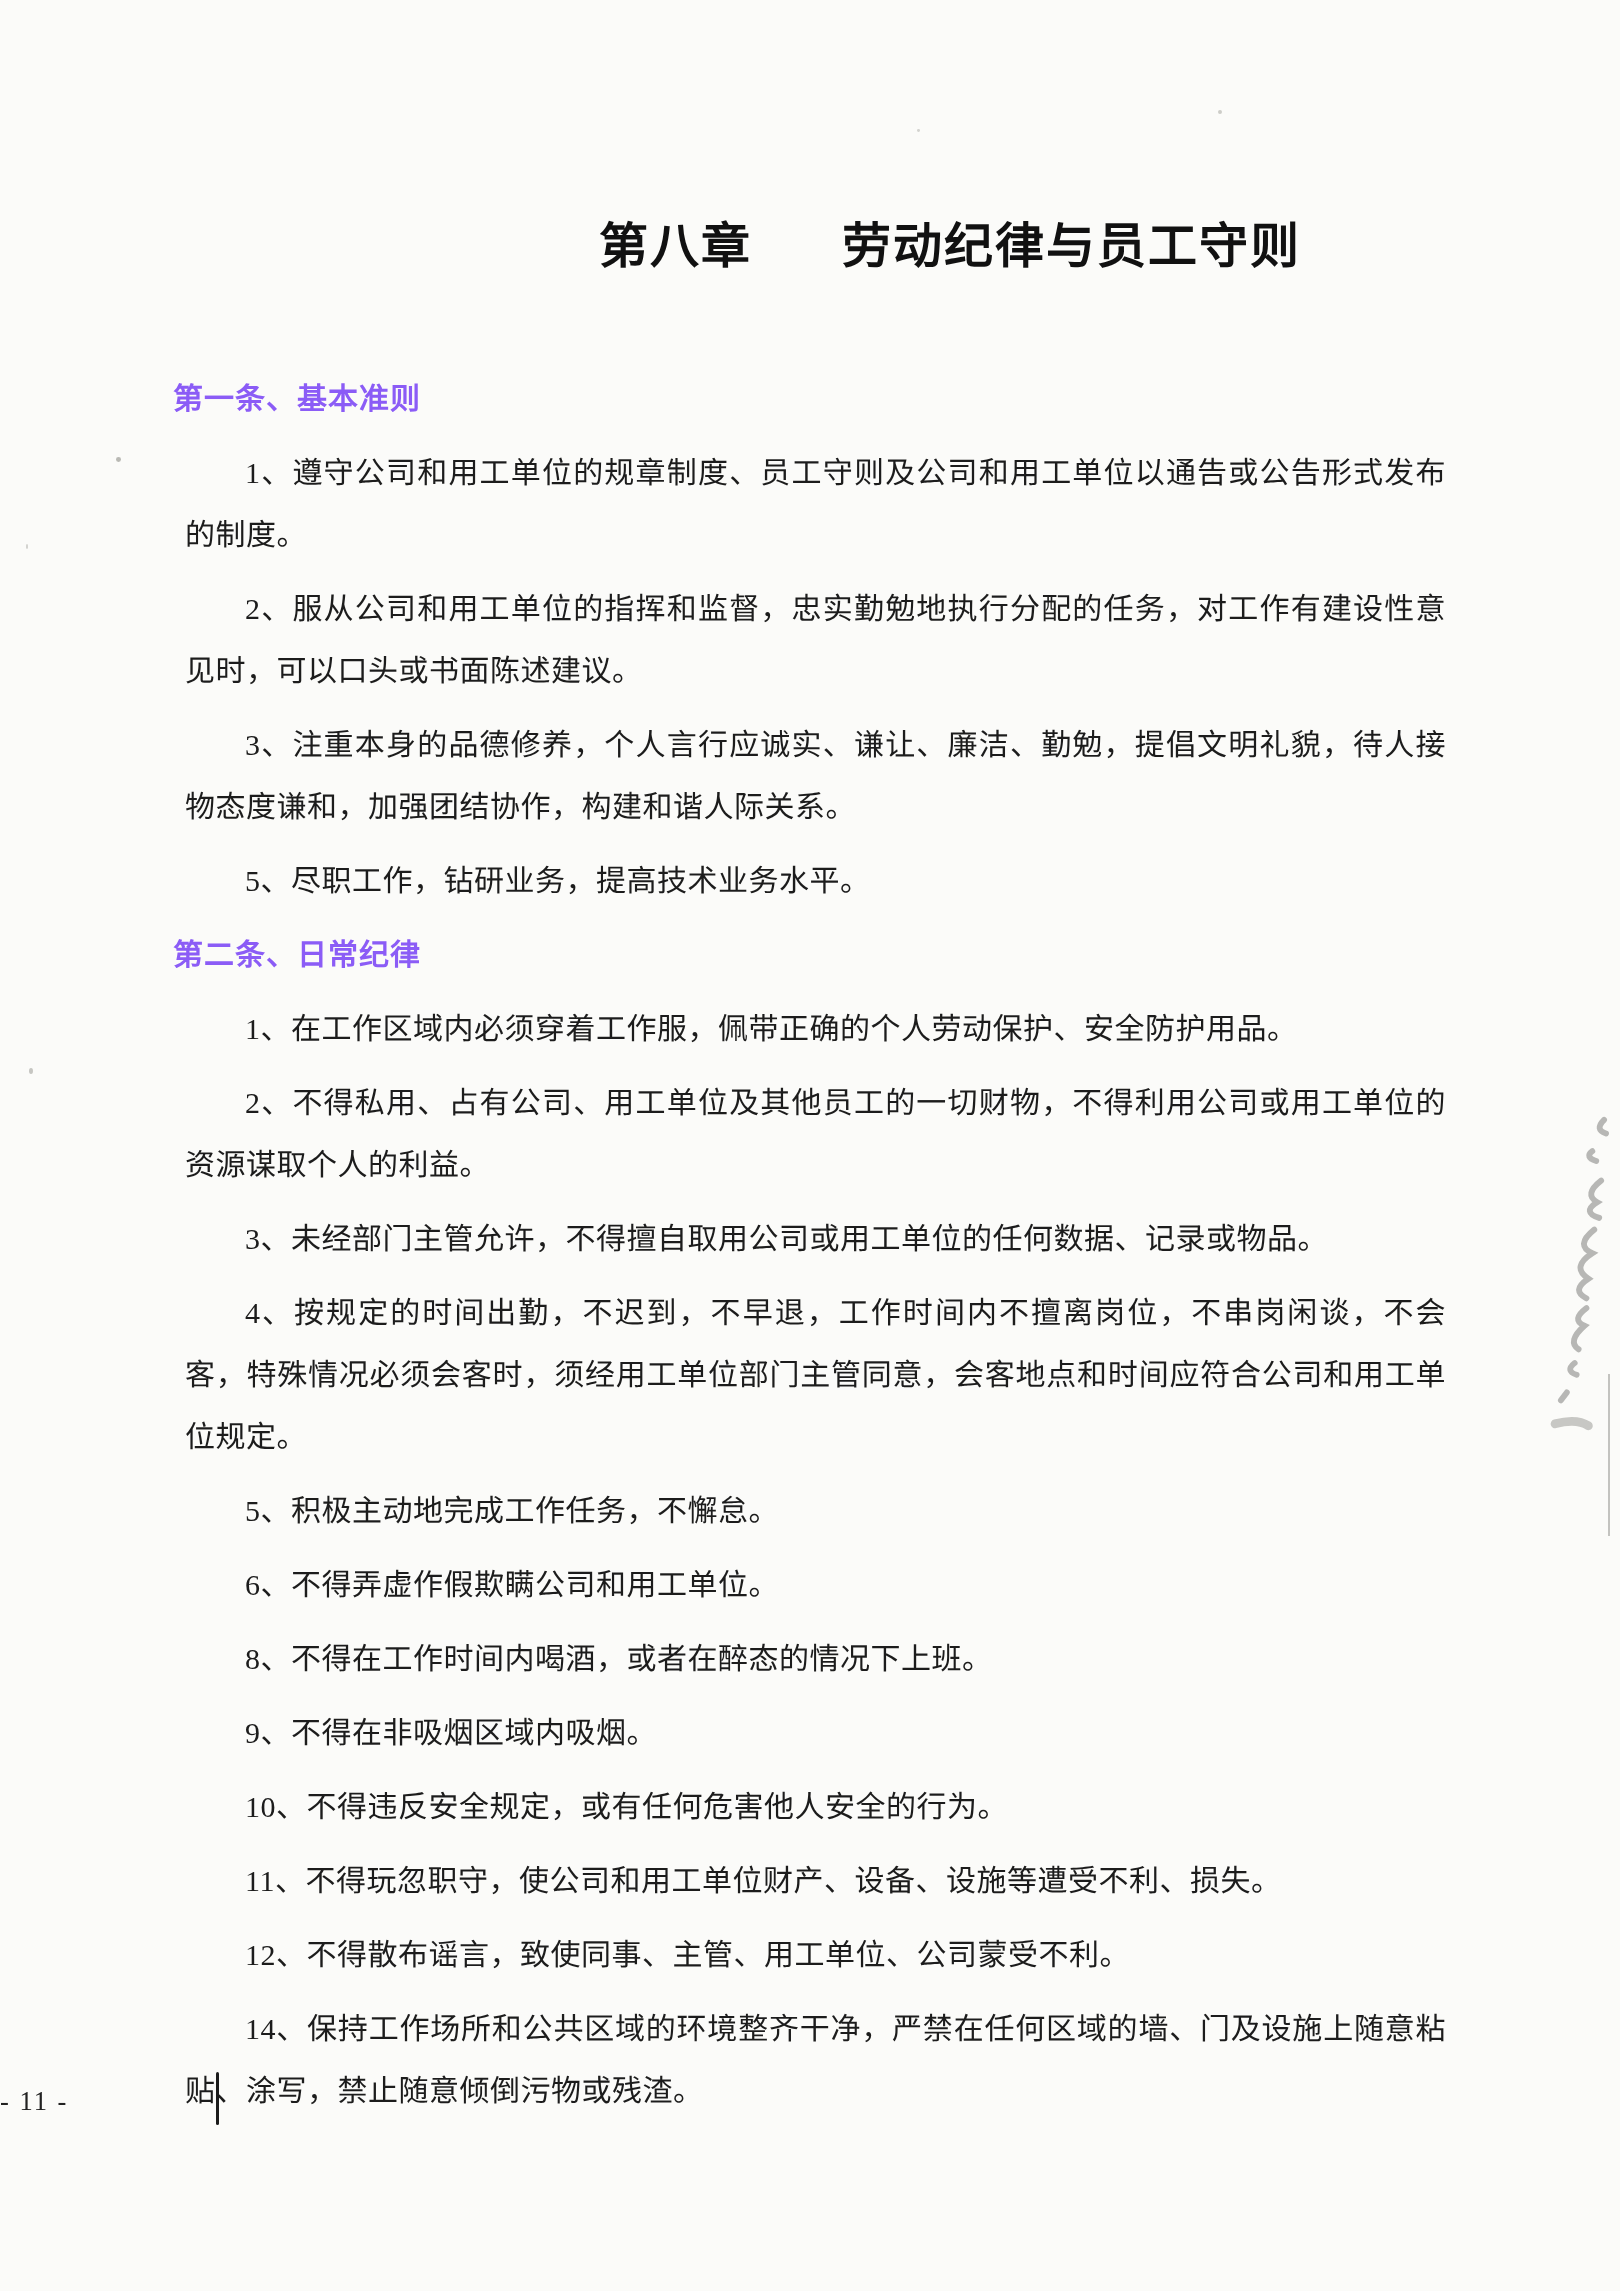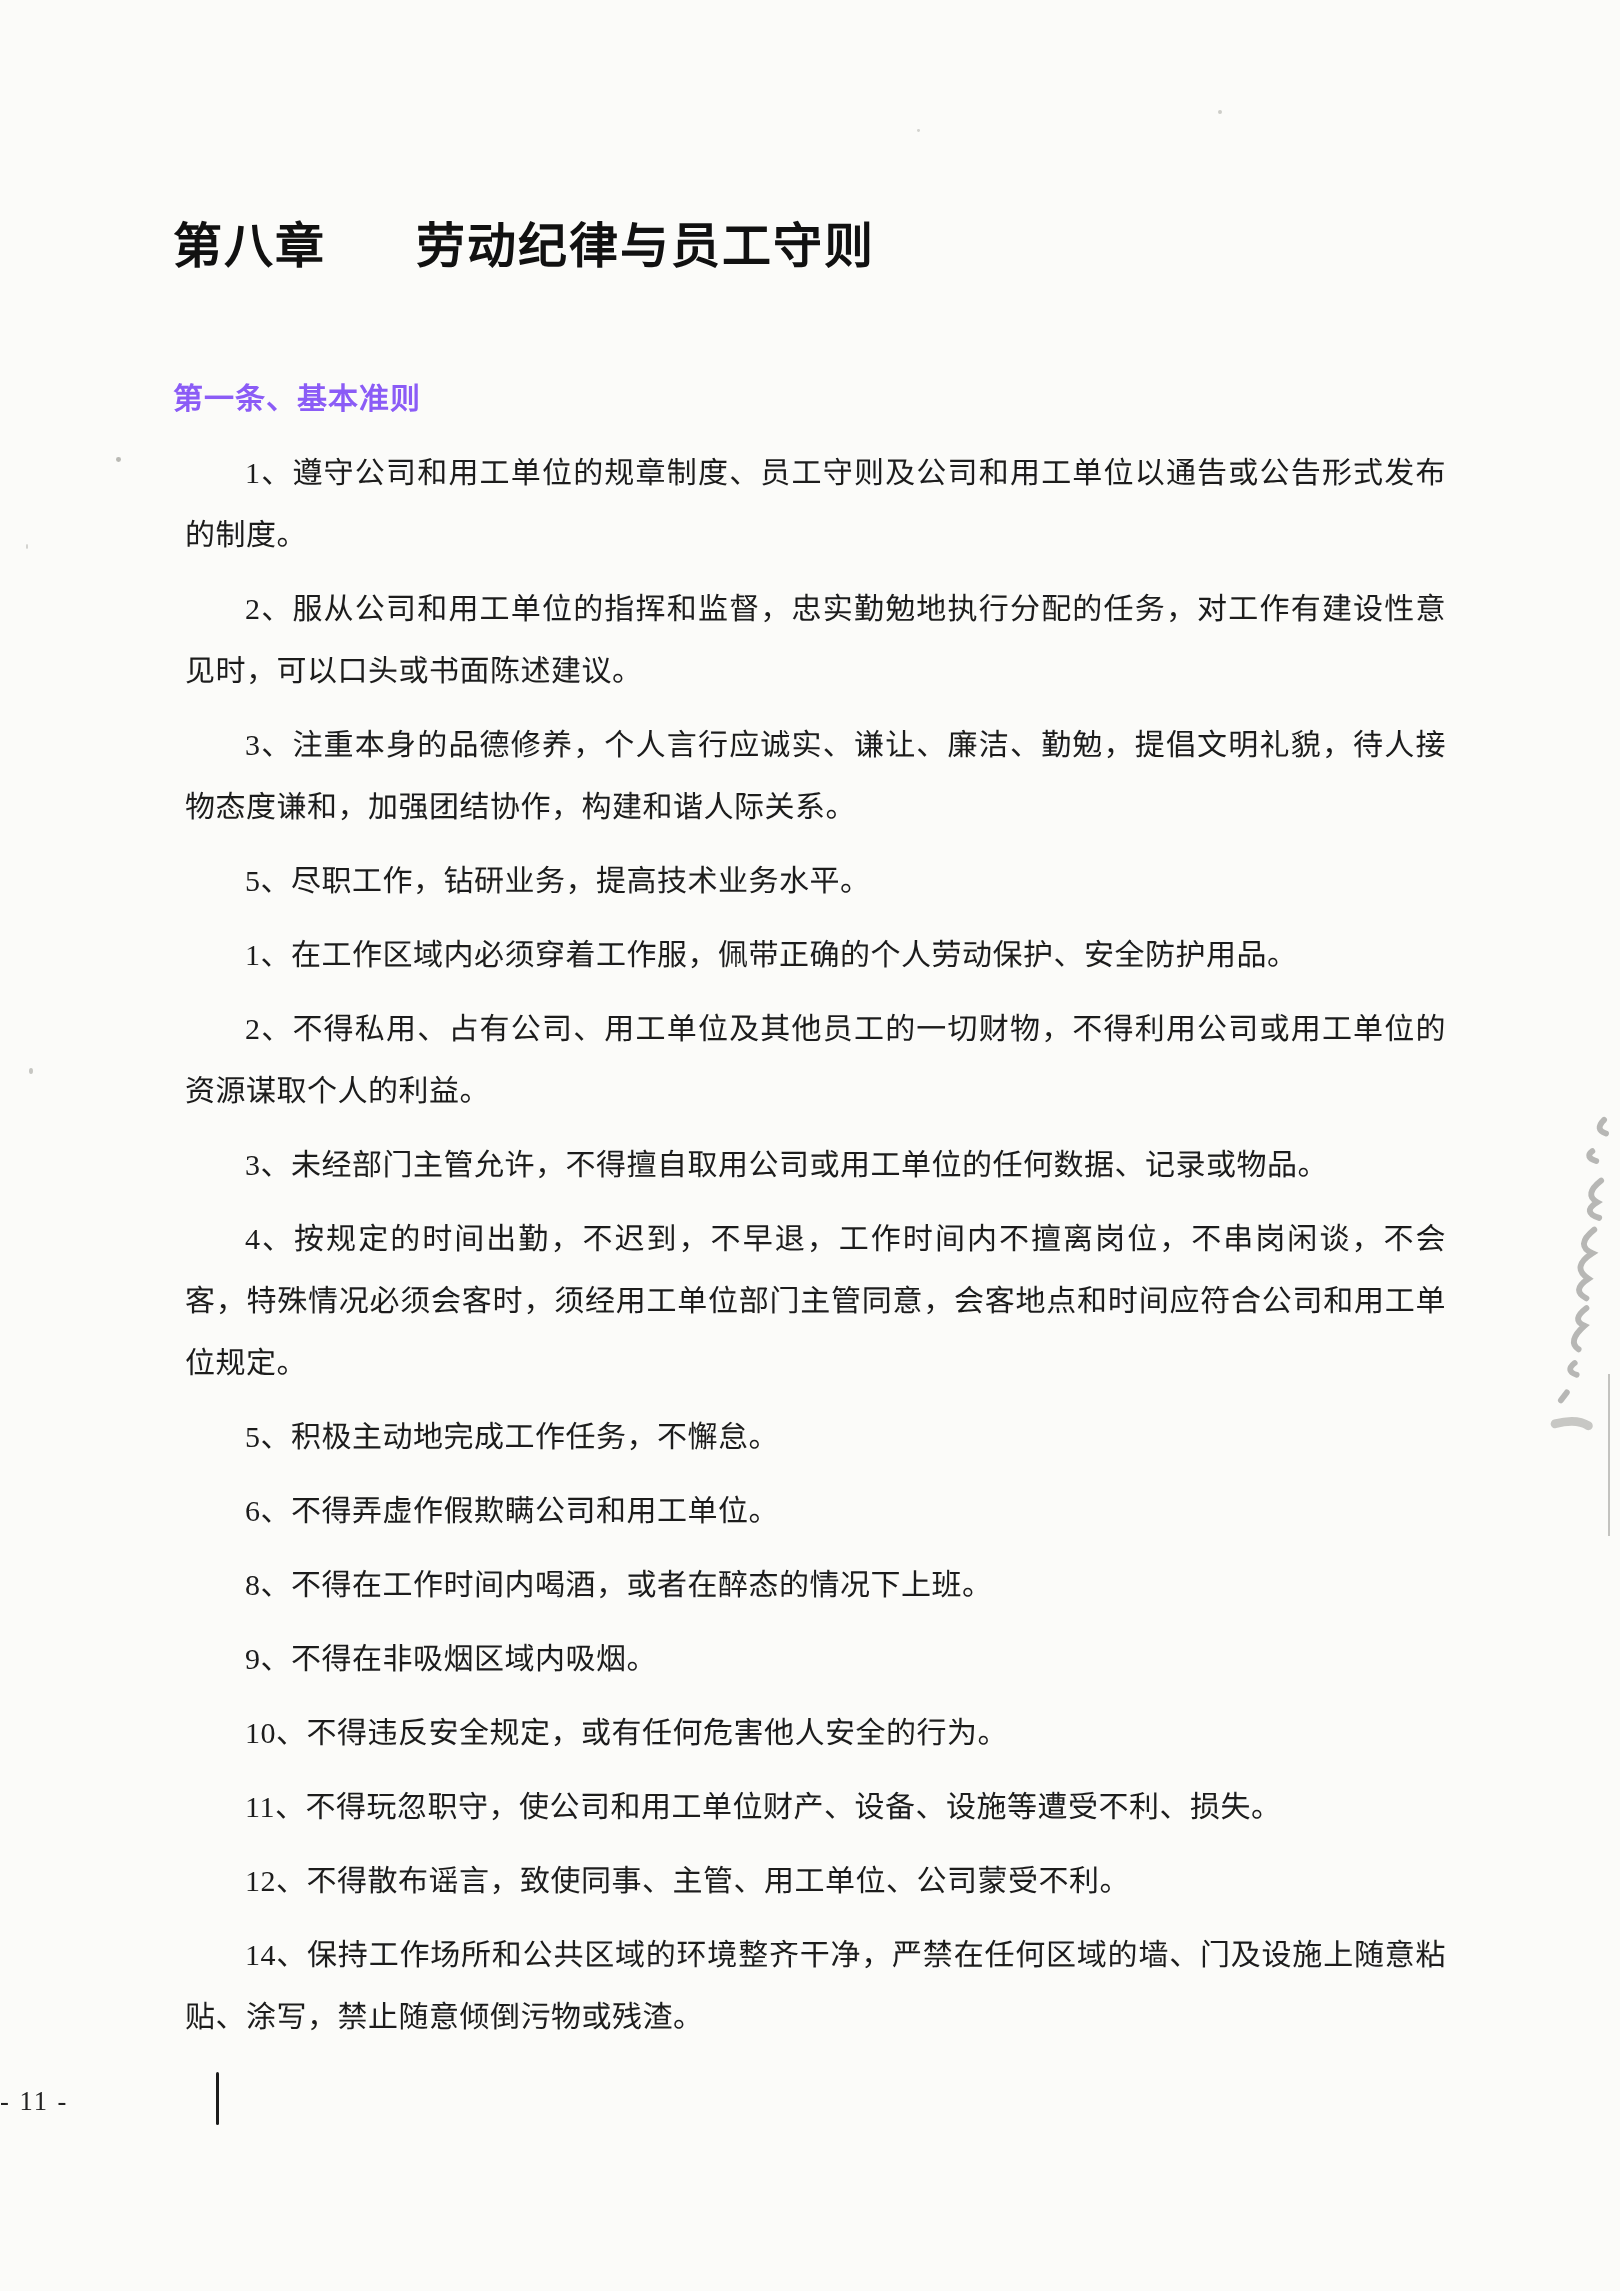--- a/index.html
+++ b/index.html
@@ -15,21 +15,21 @@
     background: #fbfbf9;
     box-sizing: border-box;
     padding: 221px 162px 0 173px;
     font-family: "Liberation Serif", "DejaVu Serif", serif;
     color: #1a1a1a;
     overflow: hidden;
   }
   h1.chapter-title {
     margin: 0 0 96px 0;
     padding-right: 157px;          
-    text-align: left;
+    text-align: right;
     font-size: 49px;
     line-height: 51px;
     font-weight: bold;
     color: #111;
     letter-spacing: 2px;
     white-space: nowrap;
   }
   h1.chapter-title .chapter-no {
     margin-right: 90px;
   }
@@ -109,20 +109,21 @@
 
   <section>
     <h2 class="clause-heading">第一条、基本准则</h2>
     <p class="body-par">1、遵守公司和用工单位的规章制度、员工守则及公司和用工单位以通告或公告形式发布的制度。</p>
     <p class="body-par">2、服从公司和用工单位的指挥和监督，忠实勤勉地执行分配的任务，对工作有建设性意见时，可以口头或书面陈述建议。</p>
     <p class="body-par">3、注重本身的品德修养，个人言行应诚实、谦让、廉洁、勤勉，提倡文明礼貌，待人接物态度谦和，加强团结协作，构建和谐人际关系。</p>
     <p class="body-par">5、尽职工作，钻研业务，提高技术业务水平。</p>
   </section>
 
   <section>
+    <h2 class="clause-heading">第二条、日常纪律</h2>
     <p class="body-par">1、在工作区域内必须穿着工作服，佩带正确的个人劳动保护、安全防护用品。</p>
     <p class="body-par">2、不得私用、占有公司、用工单位及其他员工的一切财物，不得利用公司或用工单位的资源谋取个人的利益。</p>
     <p class="body-par">3、未经部门主管允许，不得擅自取用公司或用工单位的任何数据、记录或物品。</p>
     <p class="body-par">4、按规定的时间出勤，不迟到，不早退，工作时间内不擅离岗位，不串岗闲谈，不会客，特殊情况必须会客时，须经用工单位部门主管同意，会客地点和时间应符合公司和用工单位规定。</p>
     <p class="body-par">5、积极主动地完成工作任务，不懈怠。</p>
     <p class="body-par">6、不得弄虚作假欺瞒公司和用工单位。</p>
     <p class="body-par">8、不得在工作时间内喝酒，或者在醉态的情况下上班。</p>
     <p class="body-par">9、不得在非吸烟区域内吸烟。</p>
     <p class="body-par">10、不得违反安全规定，或有任何危害他人安全的行为。</p>
     <p class="body-par">11、不得玩忽职守，使公司和用工单位财产、设备、设施等遭受不利、损失。</p>

